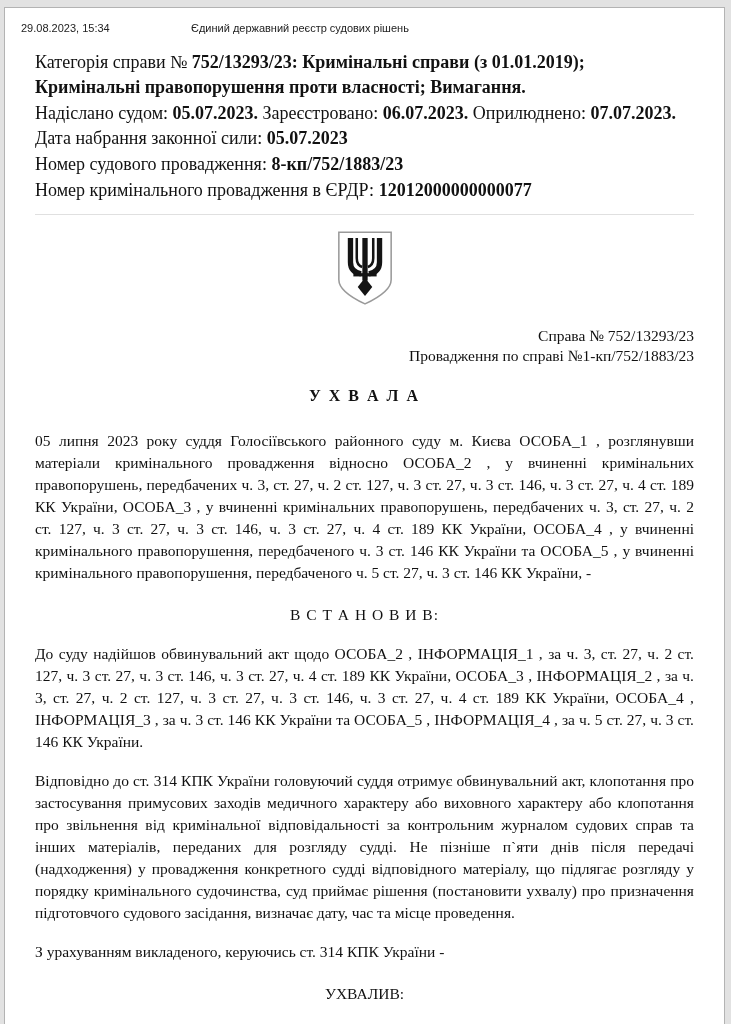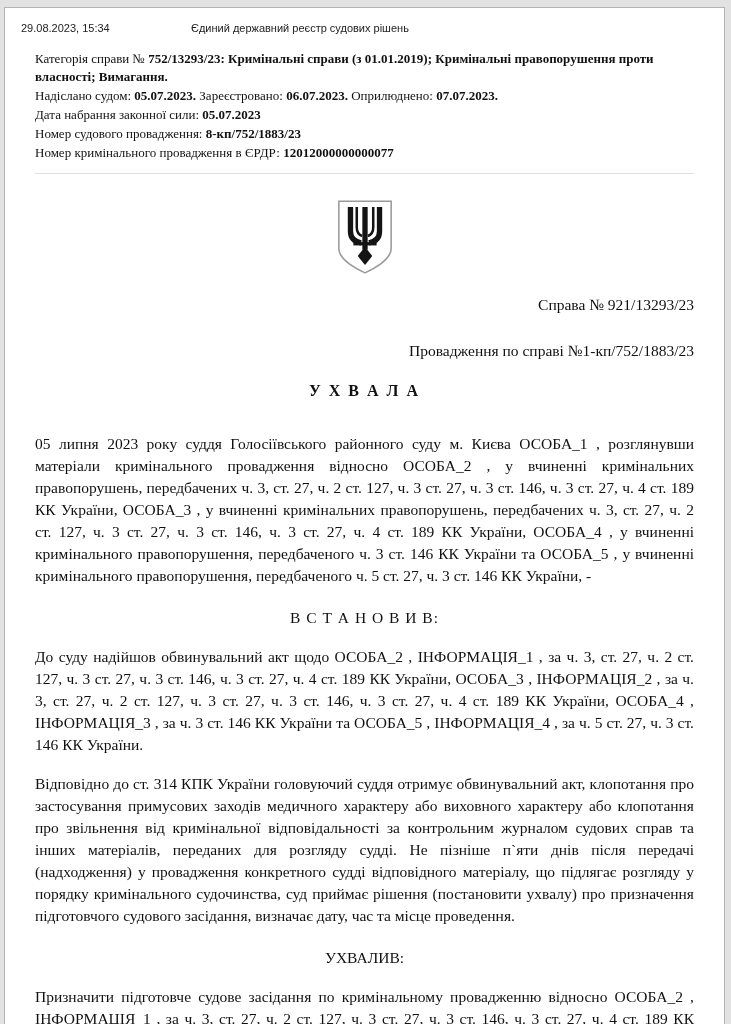--- a/index.html
+++ b/index.html
@@ -25,46 +25,46 @@
     padding:14px 28px 10px 16px;
     font-family:"Liberation Sans","DejaVu Sans",sans-serif;
     font-size:11px;
     color:#222;
   }
   .hdr .ts{width:170px;}
   .hdr .ttl{flex:1;text-align:left;}
   .hdr .sp{width:170px;}
   
   .meta{
-    margin:6px 30px 12px 30px;
+    margin:6px 30px 2px 30px;
     padding-bottom:10px;
     border-bottom:1px solid #e0e0e0;
-    font-size:13px;
+    font-size:18px;
     line-height:1.38;
   }
   .meta p{margin:0 0 1px 0;}
   .meta b{font-weight:bold;}
   
   .emblem-wrap{
     text-align:center;
     margin:12px 0 6px 0;
   }
   
   .caserefs{
     padding:0 30px;
     font-size:15.5px;
   }
   .caserefs .r{text-align:right;margin:10px 0 0 0;}
-  .caserefs .r2{margin-top:28px;text-align:right;}
+  .caserefs .r2{margin-top:2px;text-align:right;}
   .doc-title{
     text-align:center;
     font-weight:bold;
     font-size:16px;
     letter-spacing:2px;
-    margin:22px 0 16px 0;
+    margin:22px 0 8px 0;
   }
   
   .docbody{
     padding:0 30px;
     font-size:15.5px;
     line-height:1.42;
   }
   .docbody p{
     text-align:justify;
     margin:17px 0 0 0;
@@ -123,35 +123,36 @@
         <path d="M32 9 v44" stroke-width="5.5"></path>
         <path d="M23.5 9 v21 q0 7 5.5 9" stroke-width="2.6"></path>
         <path d="M40.5 9 v21 q0 7 -5.5 9" stroke-width="2.6"></path>
         <path d="M20 47 h24" stroke-width="3.4"></path>
       </g>
       <path d="M32 50 l7.5 9.5 L32 69 l-7.5 -9.5 Z" fill="#141414"></path>
     </svg>
   </div>
 
   <div class="caserefs">
-    <p class="r">Справа № 921/13293/23</p>
+    <p class="r">Справа № 752/13293/23</p>
     <p class="r r2">Провадження по справі №1-кп/752/1883/23</p>
   </div>
 
   <div class="doc-title">У Х В А Л А</div>
 
   <div class="docbody">
     <p>05 липня 2023 року суддя Голосіївського районного суду м. Києва ОСОБА_1 , розглянувши матеріали кримінального провадження відносно ОСОБА_2 , у вчиненні кримінальних правопорушень, передбачених ч. 3, ст. 27, ч. 2 ст. 127, ч. 3 ст. 27, ч. 3 ст. 146, ч. 3 ст. 27, ч. 4 ст. 189 КК України, ОСОБА_3 , у вчиненні кримінальних правопорушень, передбачених ч. 3, ст. 27, ч. 2 ст. 127, ч. 3 ст. 27, ч. 3 ст. 146, ч. 3 ст. 27, ч. 4 ст. 189 КК України, ОСОБА_4 , у вчиненні кримінального правопорушення, передбаченого ч. 3 ст. 146 КК України та ОСОБА_5 , у вчиненні кримінального правопорушення, передбаченого ч. 5 ст. 27, ч. 3 ст. 146 КК України, -</p>
 
     <p class="center-head">В С Т А Н О В И В:</p>
 
     <p>До суду надійшов обвинувальний акт щодо ОСОБА_2 , ІНФОРМАЦІЯ_1 , за ч. 3, ст. 27, ч. 2 ст. 127, ч. 3 ст. 27, ч. 3 ст. 146, ч. 3 ст. 27, ч. 4 ст. 189 КК України, ОСОБА_3 , ІНФОРМАЦІЯ_2 , за ч. 3, ст. 27, ч. 2 ст. 127, ч. 3 ст. 27, ч. 3 ст. 146, ч. 3 ст. 27, ч. 4 ст. 189 КК України, ОСОБА_4 , ІНФОРМАЦІЯ_3 , за ч. 3 ст. 146 КК України та ОСОБА_5 , ІНФОРМАЦІЯ_4 , за ч. 5 ст. 27, ч. 3 ст. 146 КК України.</p>
 
     <p>Відповідно до ст. 314 КПК України головуючий суддя отримує обвинувальний акт, клопотання про застосування примусових заходів медичного характеру або виховного характеру або клопотання про звільнення від кримінальної відповідальності за контрольним журналом судових справ та інших матеріалів, переданих для розгляду судді. Не пізніше п`яти днів після передачі (надходження) у провадження конкретного судді відповідного матеріалу, що підлягає розгляду у порядку кримінального судочинства, суд приймає рішення (постановити ухвалу) про призначення підготовчого судового засідання, визначає дату, час та місце проведення.</p>
 
+    <p>З урахуванням викладеного, керуючись ст. 314 КПК України -</p>
 
     <p class="center-head nospace">УХВАЛИВ:</p>
 
     <p>Призначити підготовче судове засідання по кримінальному провадженню відносно ОСОБА_2 , ІНФОРМАЦІЯ_1 , за ч. 3, ст. 27, ч. 2 ст. 127, ч. 3 ст. 27, ч. 3 ст. 146, ч. 3 ст. 27, ч. 4 ст. 189 КК України, ОСОБА_3 , ІНФОРМАЦІЯ_2 , за ч. 3, ст. 27, ч. 2 ст. 127, ч. 3 ст. 27, ч. 3 ст. 146, ч. 3 ст. 27, ч. 4 ст. 189 КК України, ОСОБА_4 , ІНФОРМАЦІЯ_3 , за ч. 3 ст. 146 КК України та ОСОБА_5 , ІНФОРМАЦІЯ_4 , за ч. 5 ст. 27, ч. 3 ст. 146 КК України на 11 год. 00 хв. 04 вересня 2023 року.</p>
 
   </div>
 
 </div>
 
 </body></html>

